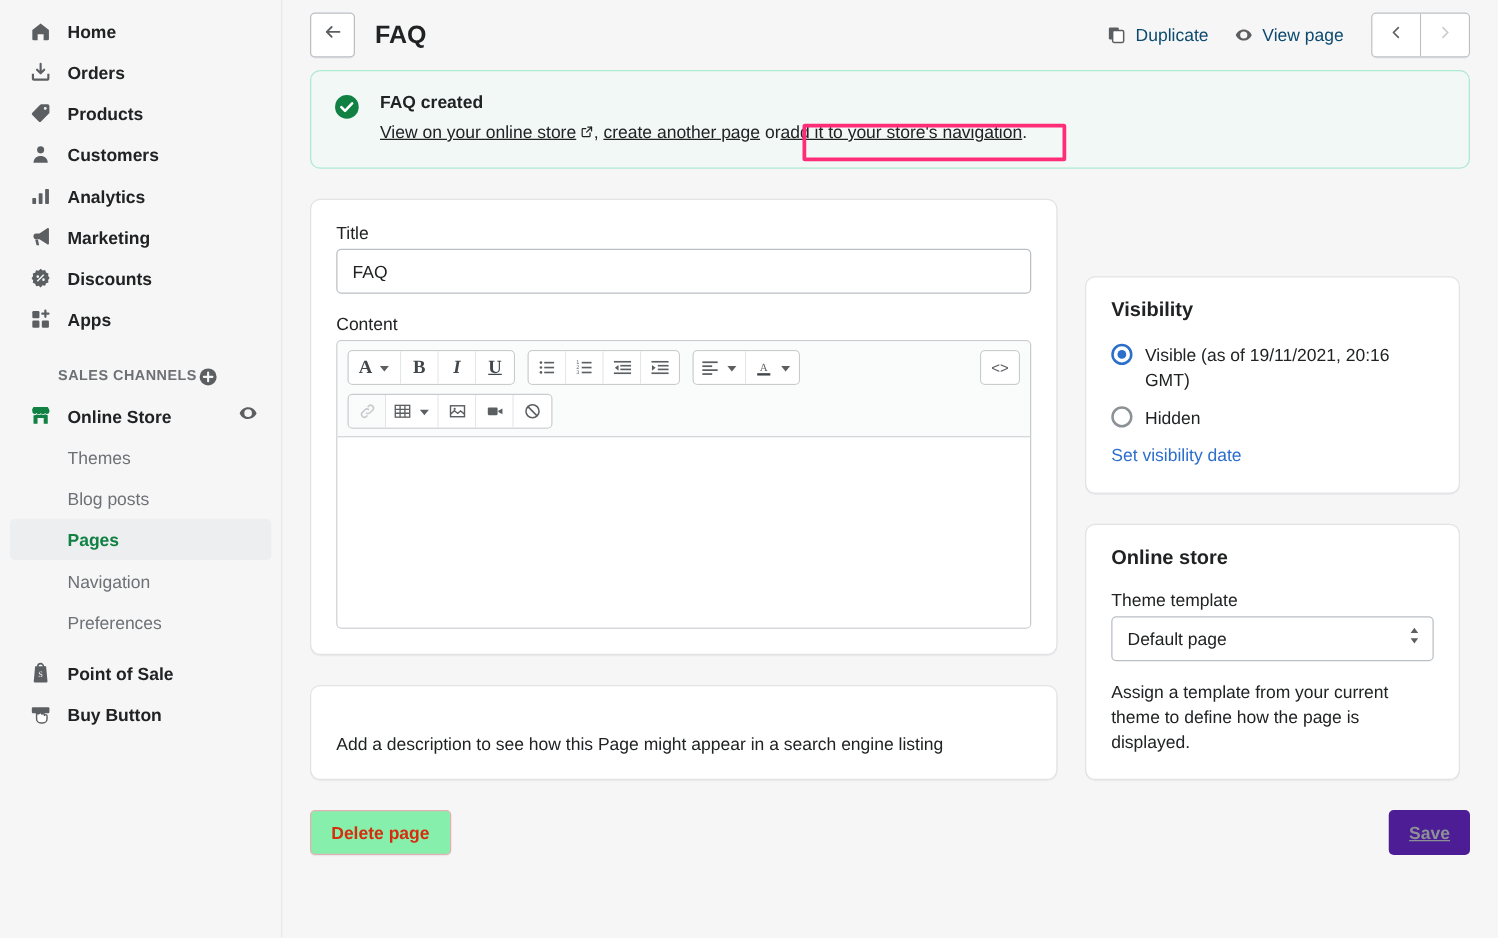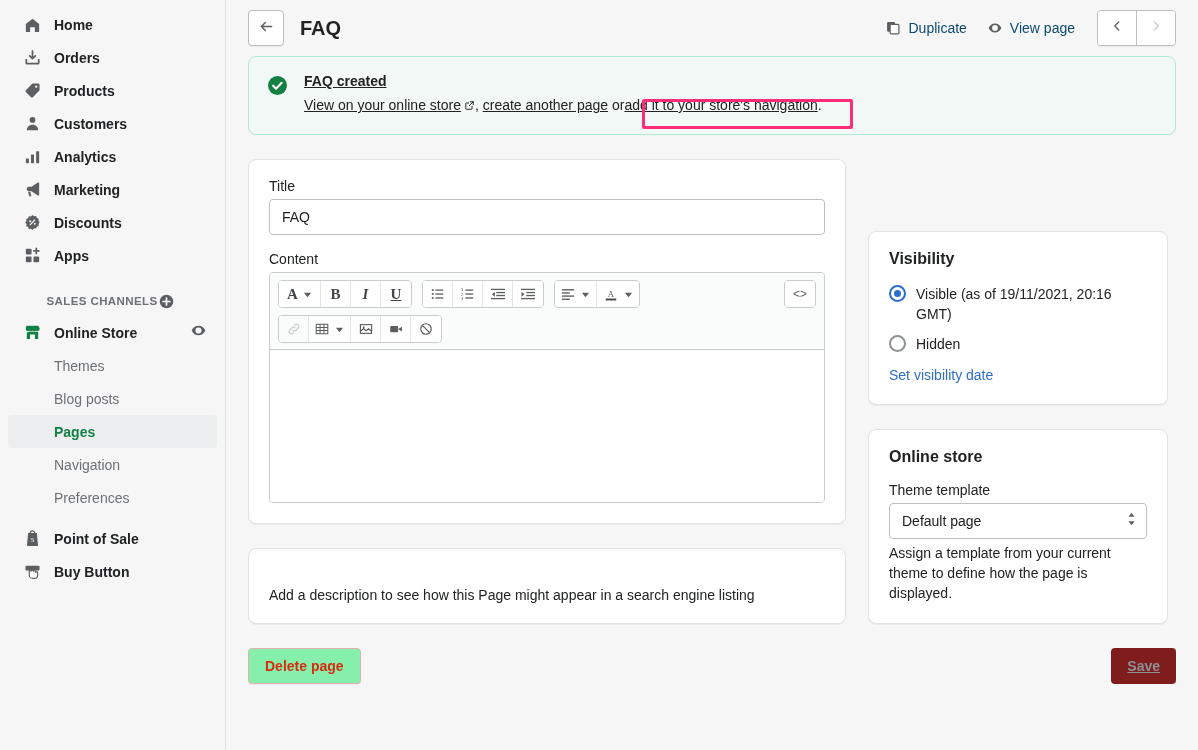--- a/index.html
+++ b/index.html
@@ -144,21 +144,20 @@
     border: 1px solid #aee9d1;
     border-radius: 8px;
     padding: 16px 18px 18px 18px;
     display: flex;
     margin-bottom: 24px;
   }
   .banner-ico { flex: 0 0 20px; margin-right: 16px; margin-top: 2px; }
   .banner-title {
     font-size: 14px; font-weight: 700; color: #202223;
     margin: 0 0 6px 0;
-    text-decoration: underline;
   }
   .banner-body { font-size: 14px; color: #202223; line-height: 20px; }
   .banner-body a {
     color: #202223; text-decoration: underline; cursor: pointer;
   }
   .ext-ico { display: inline-block; vertical-align: -1px; margin-left: 3px; }
   .annot-box {
     position: absolute;
     border: 3px solid #ff2d77;
     border-radius: 2px;
@@ -226,21 +225,21 @@
     position: relative;
   }
   .radio.checked { border-color: #2c6ecb; }
   .radio.checked::after {
     content: ""; position: absolute;
     width: 7px; height: 7px; border-radius: 50%;
     background: #2c6ecb; left: 3px; top: 3px;
   }
   .radio-label { font-size: 14px; color: #202223; line-height: 20px; }
   .link-blue { color: #2c6ecb; font-size: 14px; cursor: pointer; text-decoration: none; }
-  .help-text { font-size: 14px; color: #202223; line-height: 20px; margin-top: 4px; }
+  .help-text { font-size: 14px; color: #202223; line-height: 20px; margin-top: 14px; }
   .select-wrap { position: relative; margin-top: 5px; }
   .select-box {
     width: 100%; height: 36px;
     border: 1px solid #babfc3; border-radius: 4px; background: #fff;
     display: flex; align-items: center;
     padding: 0 34px 0 12px;
     font-size: 14px; color: #202223;
     cursor: pointer;
   }
   .select-arrows {
@@ -264,21 +263,21 @@
     border: 1px solid #e0b3b2;
     color: #d72c0d;
     font-size: 14px; font-weight: 600;
     height: 36px; padding: 0 16px;
     border-radius: 4px; cursor: pointer;
     box-shadow: 0 1px 0 rgba(22,29,37,.05);
     font-family: "Liberation Sans", sans-serif;
   }
   .save-btn {
     margin-left: auto;
-    background: #7f1d1d;
+    background: #4c1d95;
     border: none;
     color: #8c9196;
     font-size: 14px; font-weight: 600;
     height: 36px; padding: 0 16px;
     border-radius: 4px;
     cursor: default;
     font-family: "Liberation Sans", sans-serif;
     text-decoration: underline;
   }
 </style>

